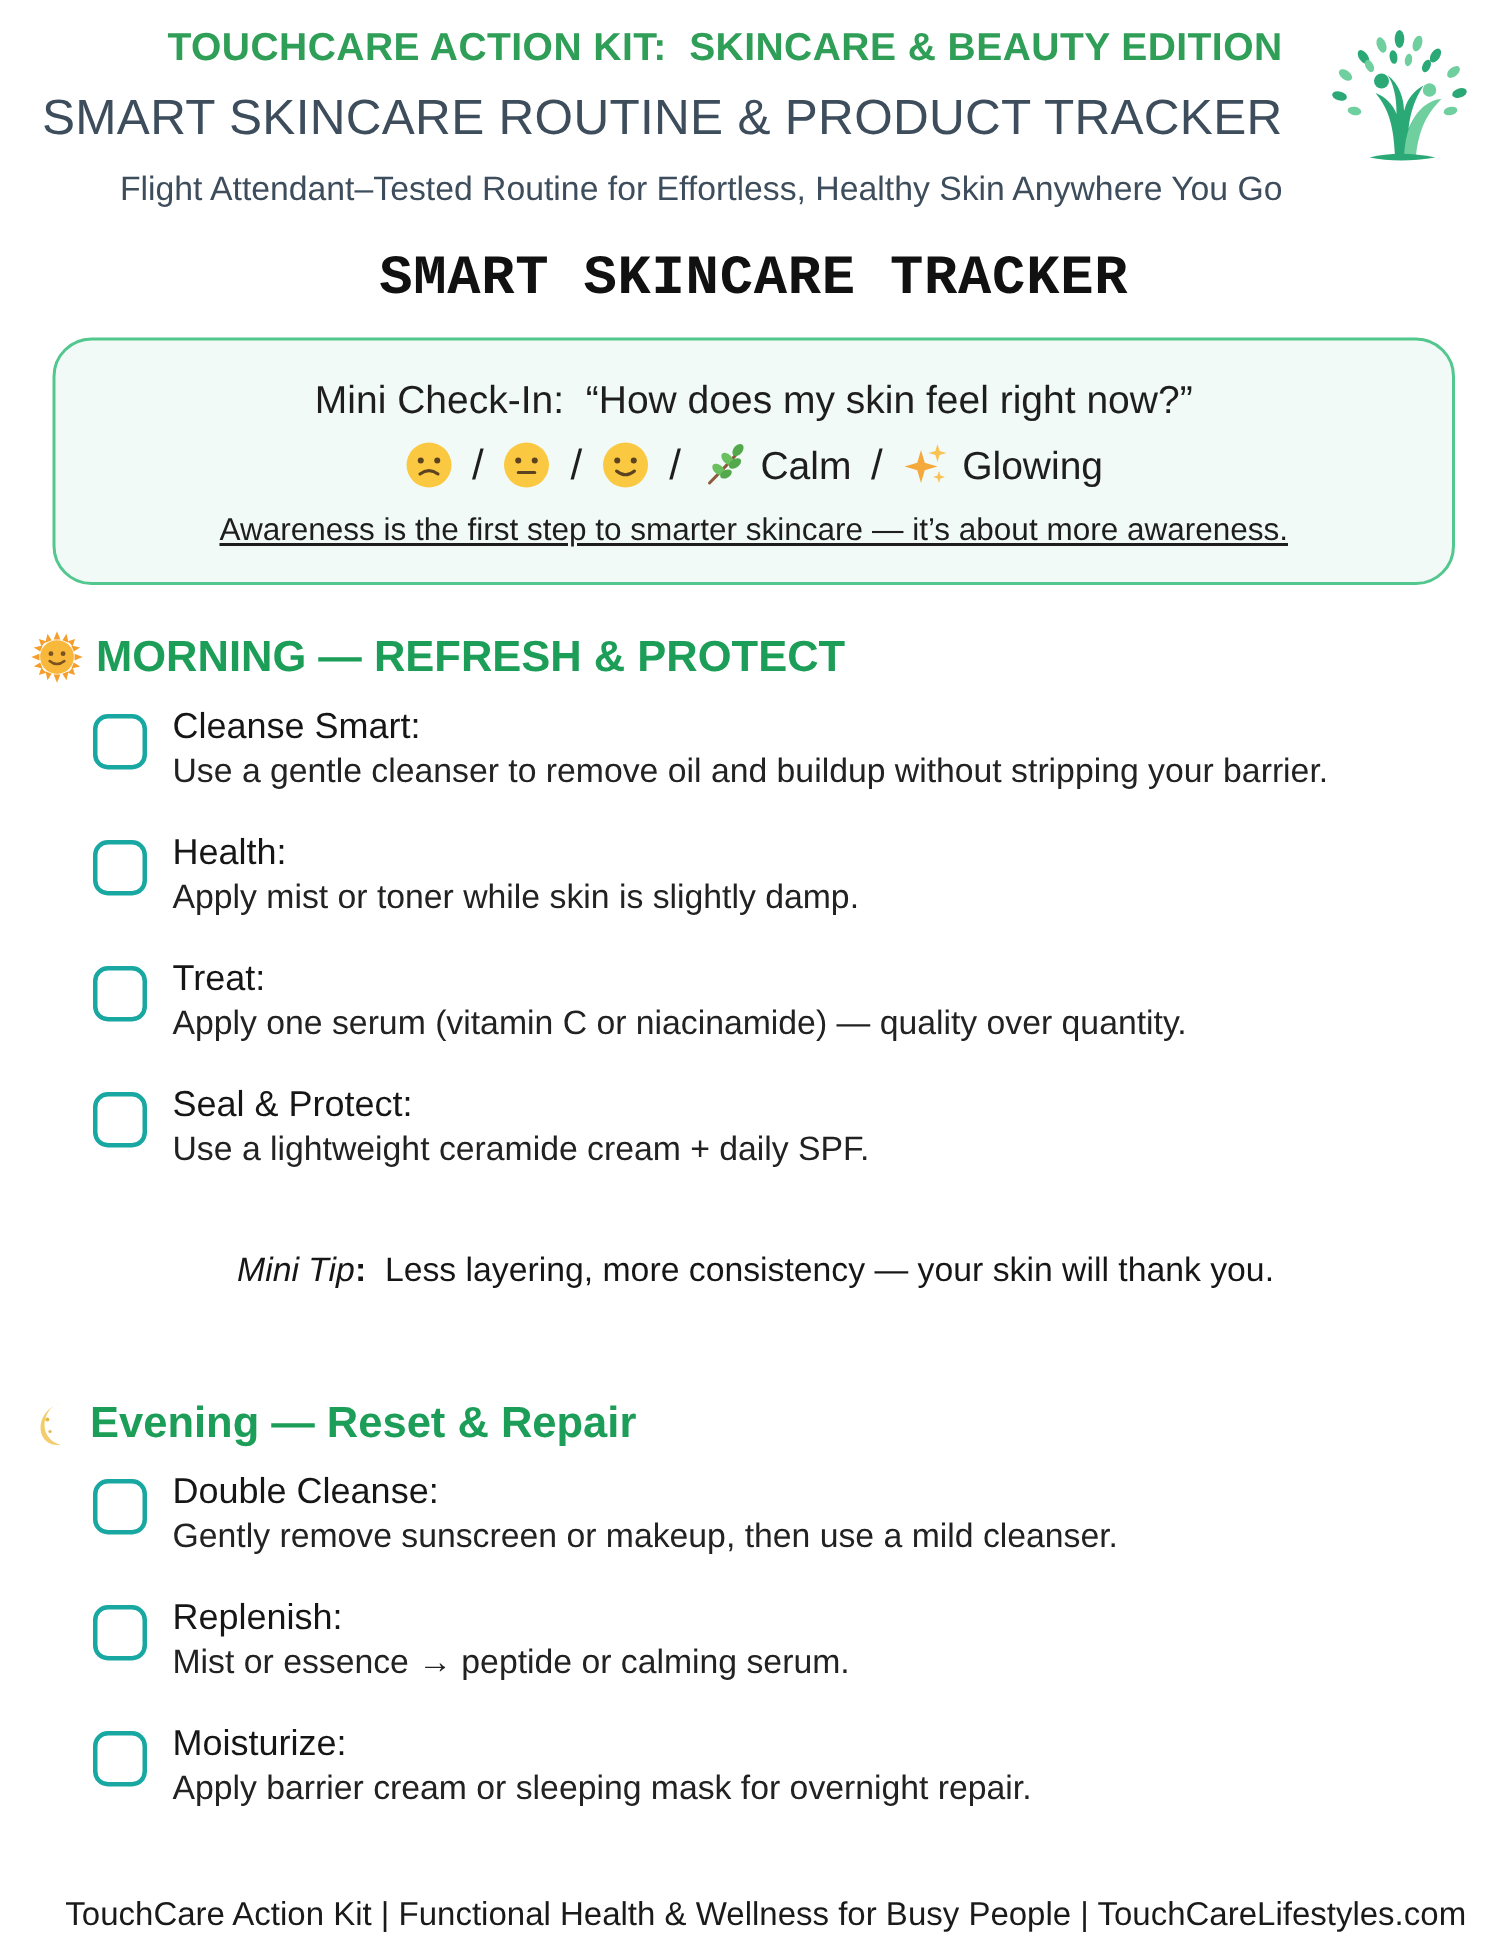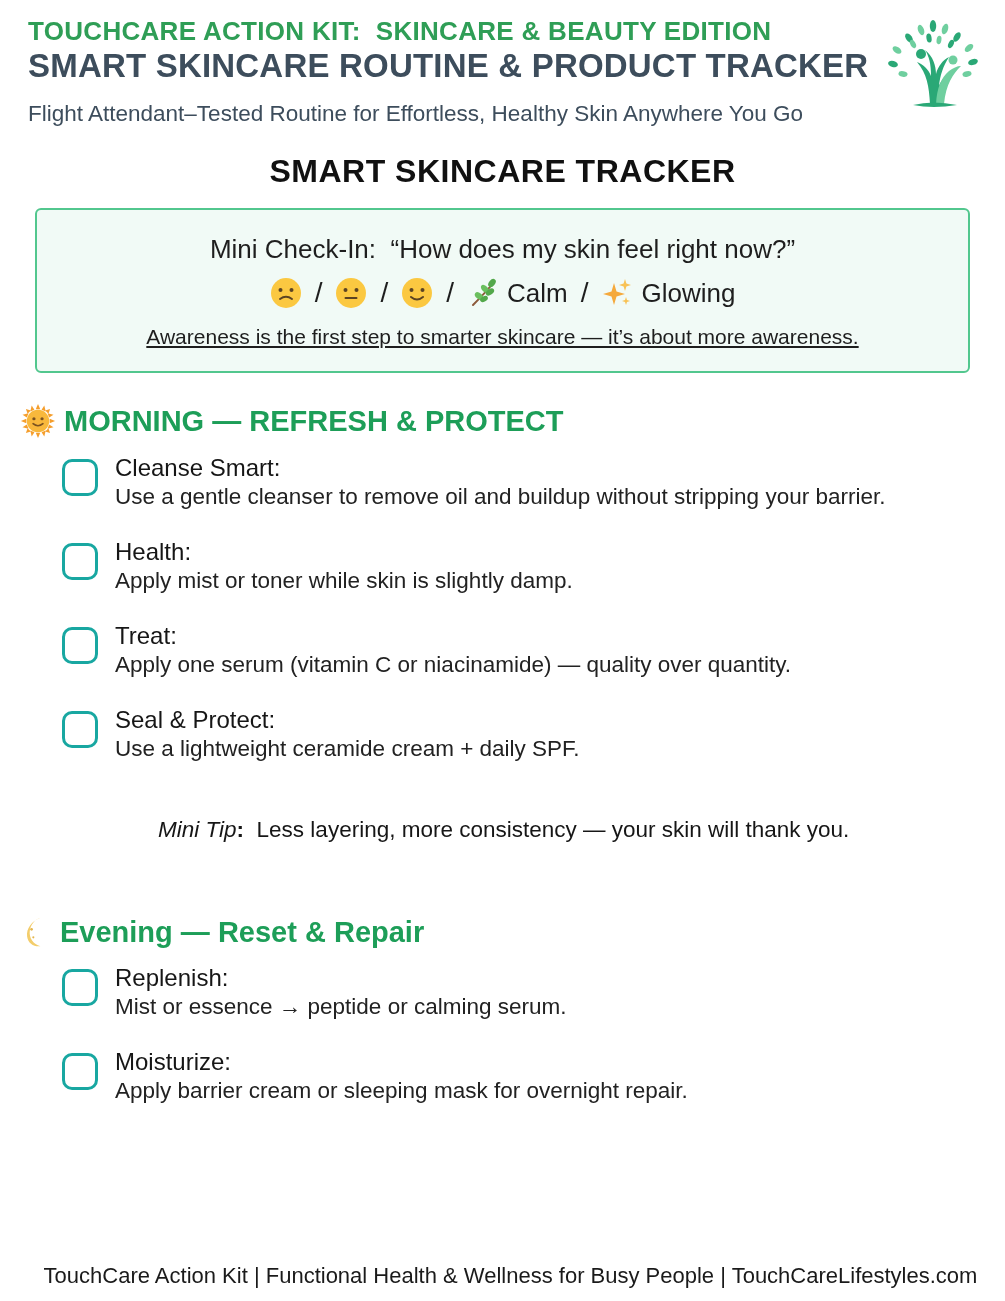--- a/index.html
+++ b/index.html
@@ -10,45 +10,46 @@
     color:#1c1c1c;
     position:relative;
     overflow:hidden;
   }
   .prewrap { white-space:pre-wrap; }
 
   
   .header {
     display:flex; justify-content:space-between; align-items:flex-start;
     padding:16px 18px 0 28px;
+    text-align:right;
   }
   .header-text { line-height:1.18; }
   .kicker {
     font-size:26px; font-weight:700; color:#2f9e56; letter-spacing:.3px;
   }
   .doc-title {
-    font-size:33px; font-weight:700; color:#3d4d5c; letter-spacing:.2px;
-    margin-top:0;
+    font-size:33px; font-weight:400; color:#3d4d5c; letter-spacing:.2px;
+    margin-top:12px;
   }
   .doc-subtitle {
     font-size:22.5px; font-weight:400; color:#3d4d5c; margin-top:15px;
   }
   .logo-box { width:100px; height:100px; flex:0 0 auto; margin-right:4px; }
 
   
   .main-title {
-    text-align:center; font-size:32px; font-weight:700; color:#111;
-    margin-top:26px; letter-spacing:.5px;
+    text-align:center; font-size:37px; font-weight:700; color:#111;
+    margin-top:26px; letter-spacing:.5px;font-family:Liberation Mono, monospace;
   }
 
   
   .checkin-box {
     margin:18px 35px 0 35px;
     border:2.5px solid #52c78e;
-    border-radius:6px;
+    border-radius:26px;
     background:#f1faf6;
     text-align:center;
     padding:24px 20px 22px 20px;
   }
   .checkin-question { font-size:26px; color:#1e1e1e; }
   .checkin-scale {
     margin-top:12px; font-size:26px; color:#1e1e1e;
     display:flex; align-items:center; justify-content:center; gap:13px;
   }
   .scale-sep { font-size:28px; font-weight:400; }
@@ -254,20 +255,27 @@
 <div class="section section-evening">
   <div class="section-header">
     <svg class="section-emoji" style="width:32px;height:34px" viewBox="0 0 36 36">
       <path d="M23 2 C13 6 7 14 8 23 C9 31 16 35 23 34 C15 32 10 25 11 17 C12 9 17 4 23 2 Z" fill="#f3cd6b"></path>
       <circle cx="13" cy="15" r="1.5" fill="#e4b64e"></circle>
       <circle cx="15" cy="24" r="1.2" fill="#e4b64e"></circle>
     </svg>
     <span>Evening — Reset &amp; Repair</span>
   </div>
 
+  <div class="item">
+    <div class="checkbox"></div>
+    <div class="item-text">
+      <div class="item-title">Double Cleanse:</div>
+      <div class="item-desc">Gently remove sunscreen or makeup, then use a mild cleanser.</div>
+    </div>
+  </div>
 
   <div class="item">
     <div class="checkbox"></div>
     <div class="item-text">
       <div class="item-title">Replenish:</div>
       <div class="item-desc">Mist or essence → peptide or calming serum.</div>
     </div>
   </div>
 
   <div class="item">

